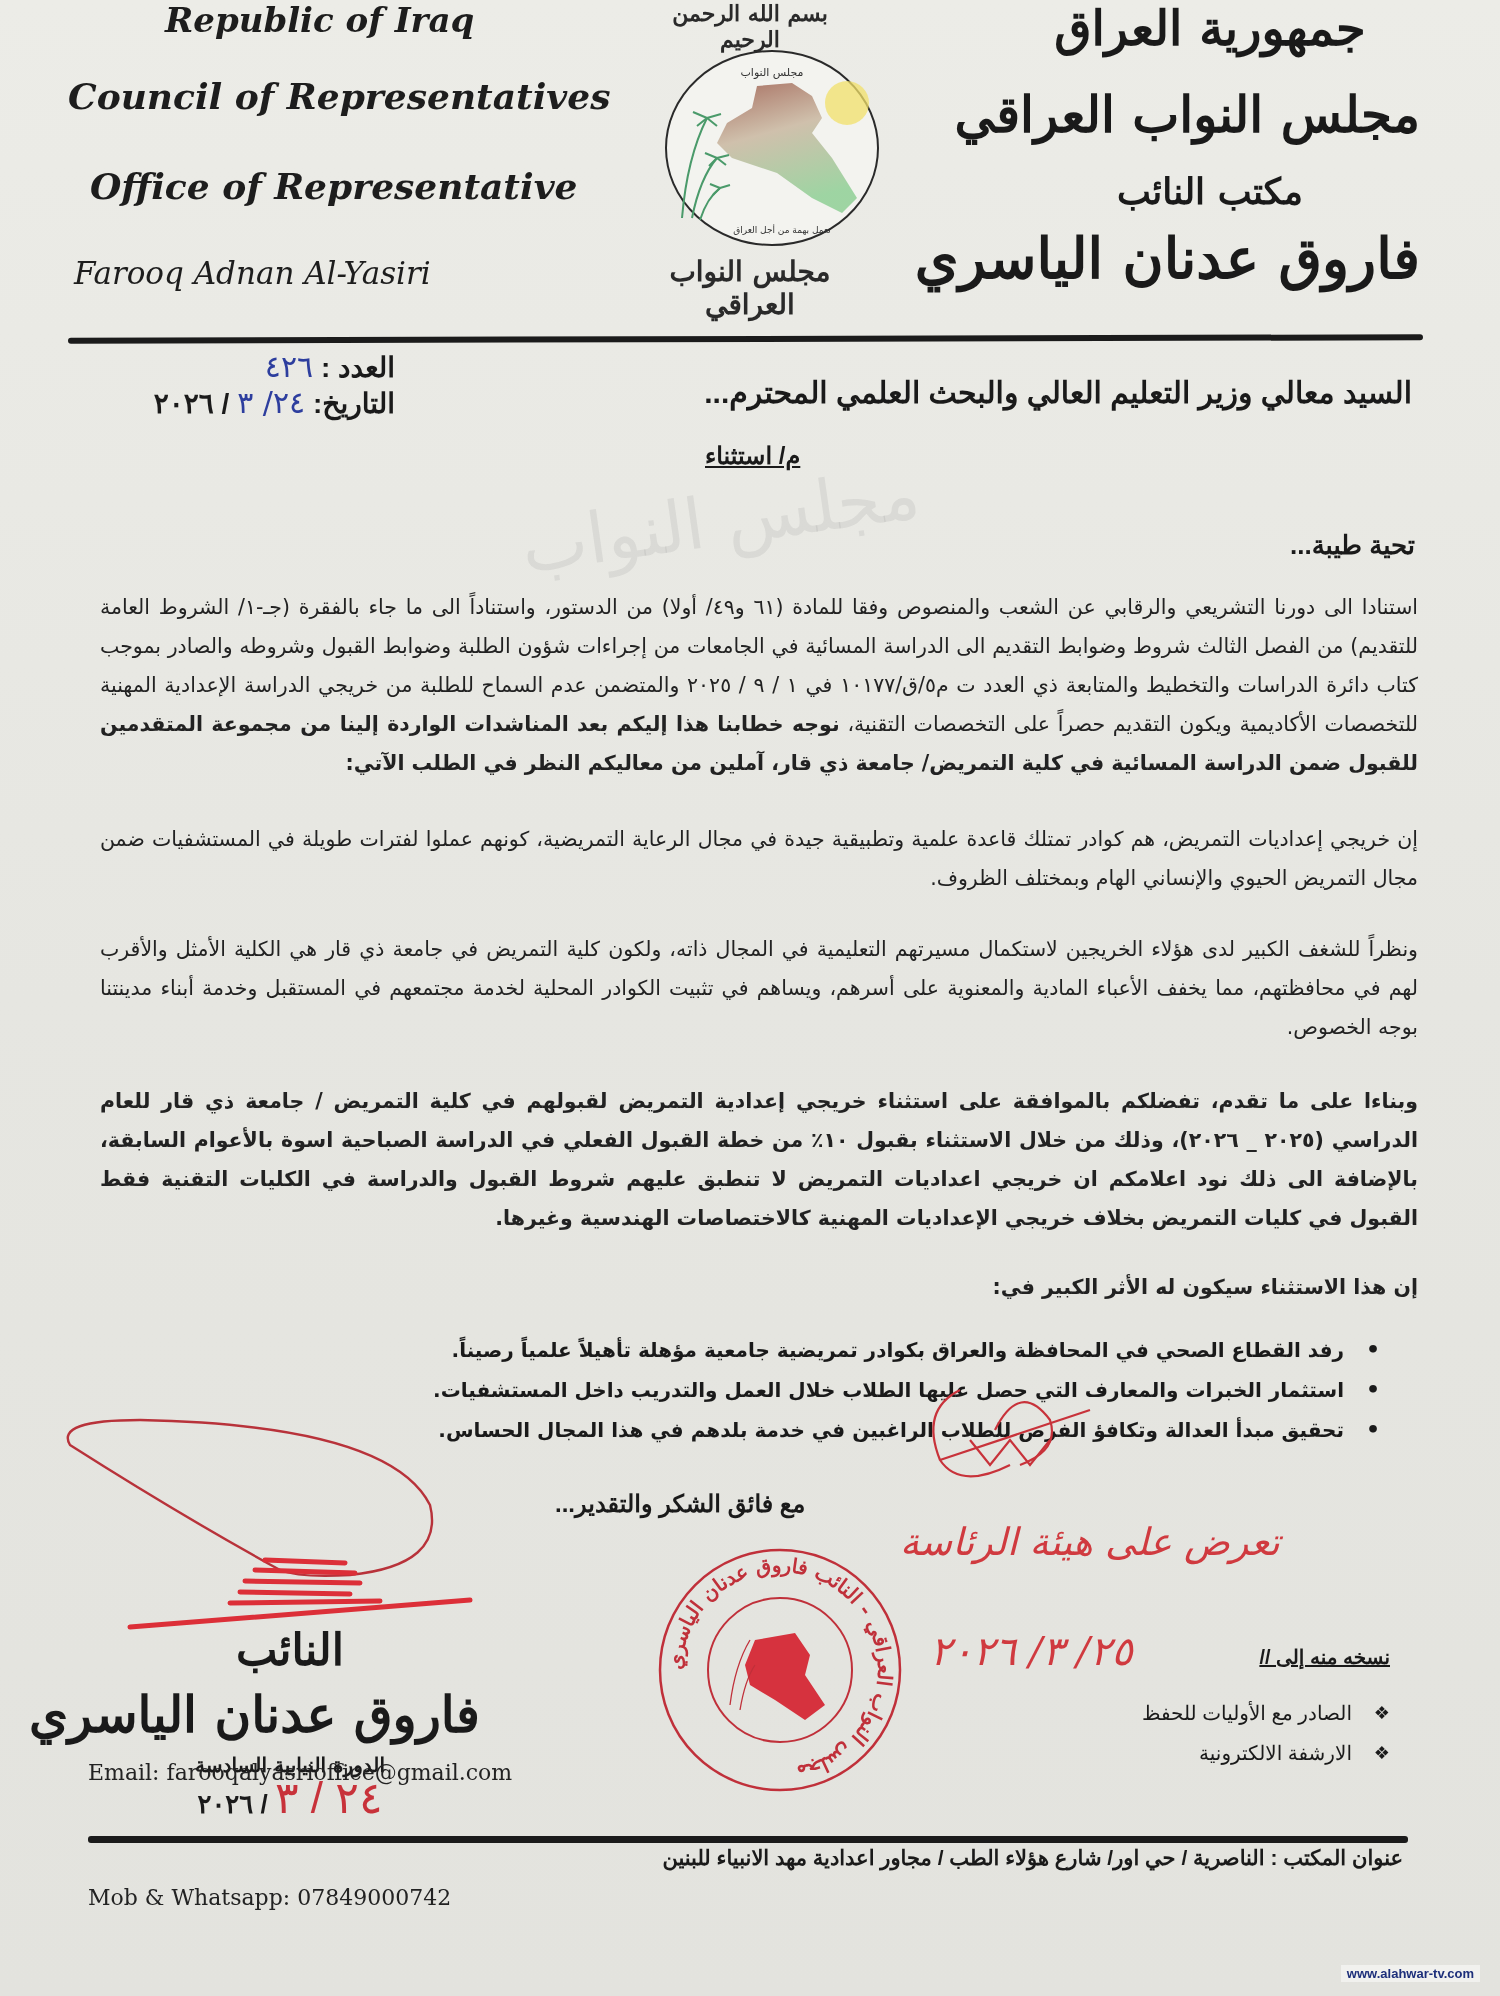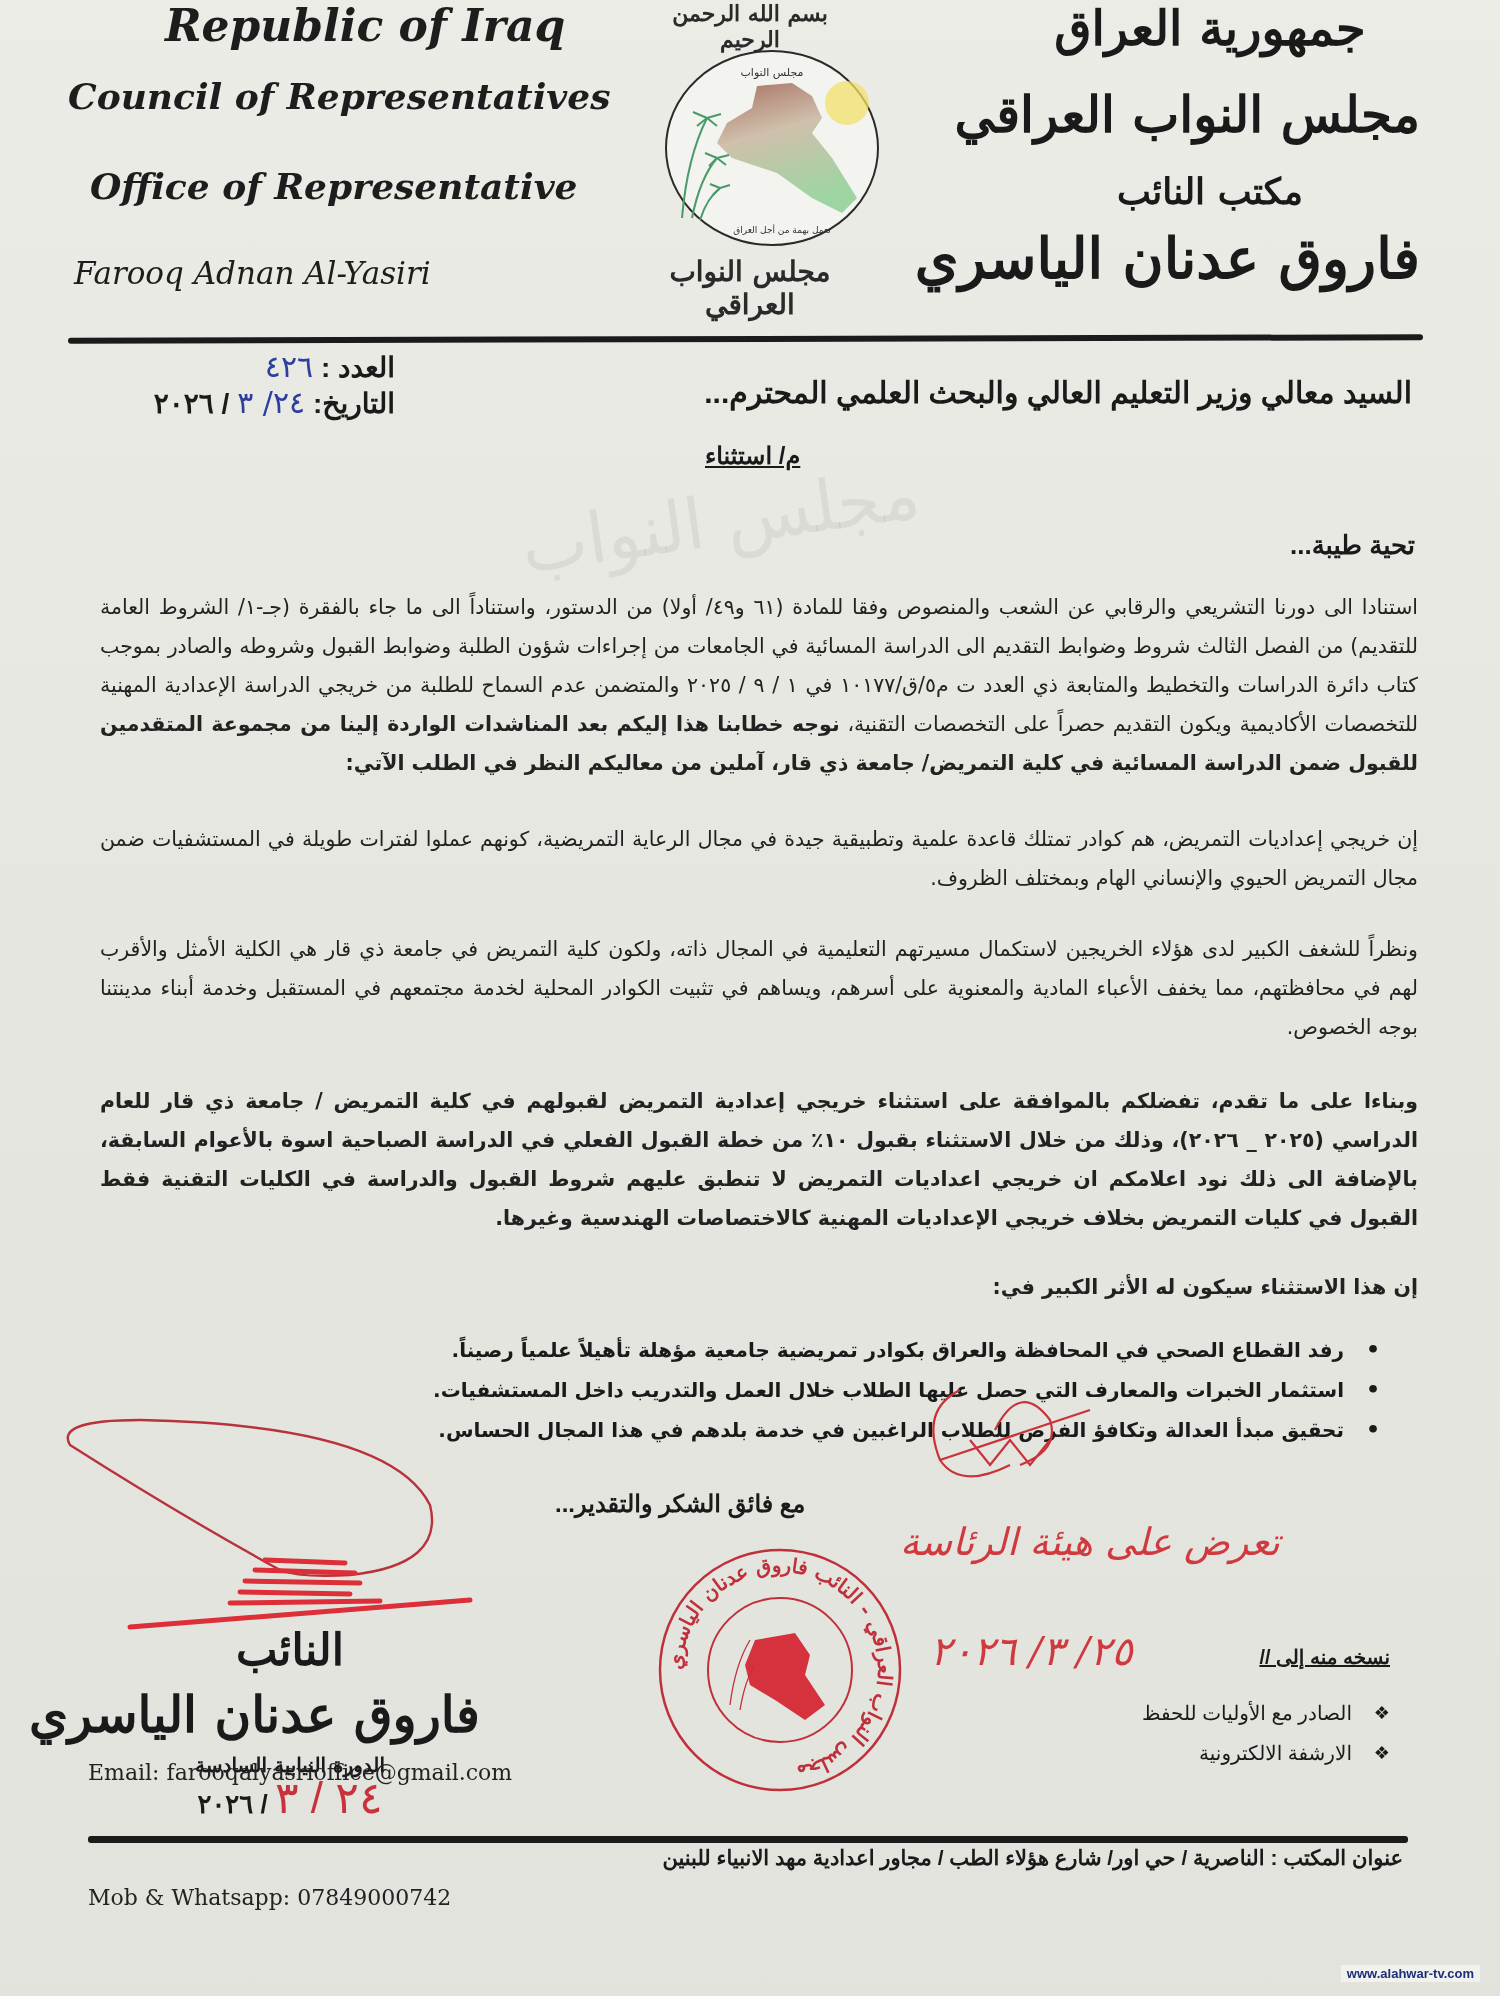--- a/index.html
+++ b/index.html
@@ -5,21 +5,21 @@
   * { box-sizing: border-box; margin: 0; padding: 0; }
   html, body { width: 1500px; height: 1996px; background: #e9e9e4; overflow: hidden; }
   body { position: relative; font-family: "DejaVu Sans", sans-serif; color: #1a1a1a; }
   .page { position: absolute; left: 0; top: 0; width: 1500px; height: 1996px;
           background: linear-gradient(180deg,#ecece7 0%,#e6e6e1 50%,#e3e3de 100%); }
 
   
   .en-head { position: absolute; left: 60px; top: 0; width: 520px; font-family: "DejaVu Serif", serif;
              font-style: italic; font-weight: bold; color: #1d1d1d; }
   .en-head div { position: absolute; white-space: nowrap; }
-  .en-l1 { left: 105px; top: 0px; font-size: 44px; }
+  .en-l1 { left: 105px; top: 0px; font-size: 34px; }
   .en-l2 { left: 8px; top: 75px; font-size: 36px; }
   .en-l3 { left: 30px; top: 165px; font-size: 36px; }
   .en-l4 { left: 14px; top: 255px; font-size: 31px; font-weight: 400; }
 
   .ar-head { position: absolute; right: 80px; top: 0; width: 420px; direction: rtl; text-align: center;
              font-family: "DejaVu Serif", serif; color: #1a1a1a; }
   .ar-head div { position: absolute; right: 0; width: 420px; white-space: nowrap; }
   .ar-l1 { top: 0px; font-size: 48px; font-weight: bold; }
   .ar-l2 { top: 85px; font-size: 50px; font-weight: bold; }
   .ar-l3 { top: 170px; font-size: 36px; font-weight: bold; }

